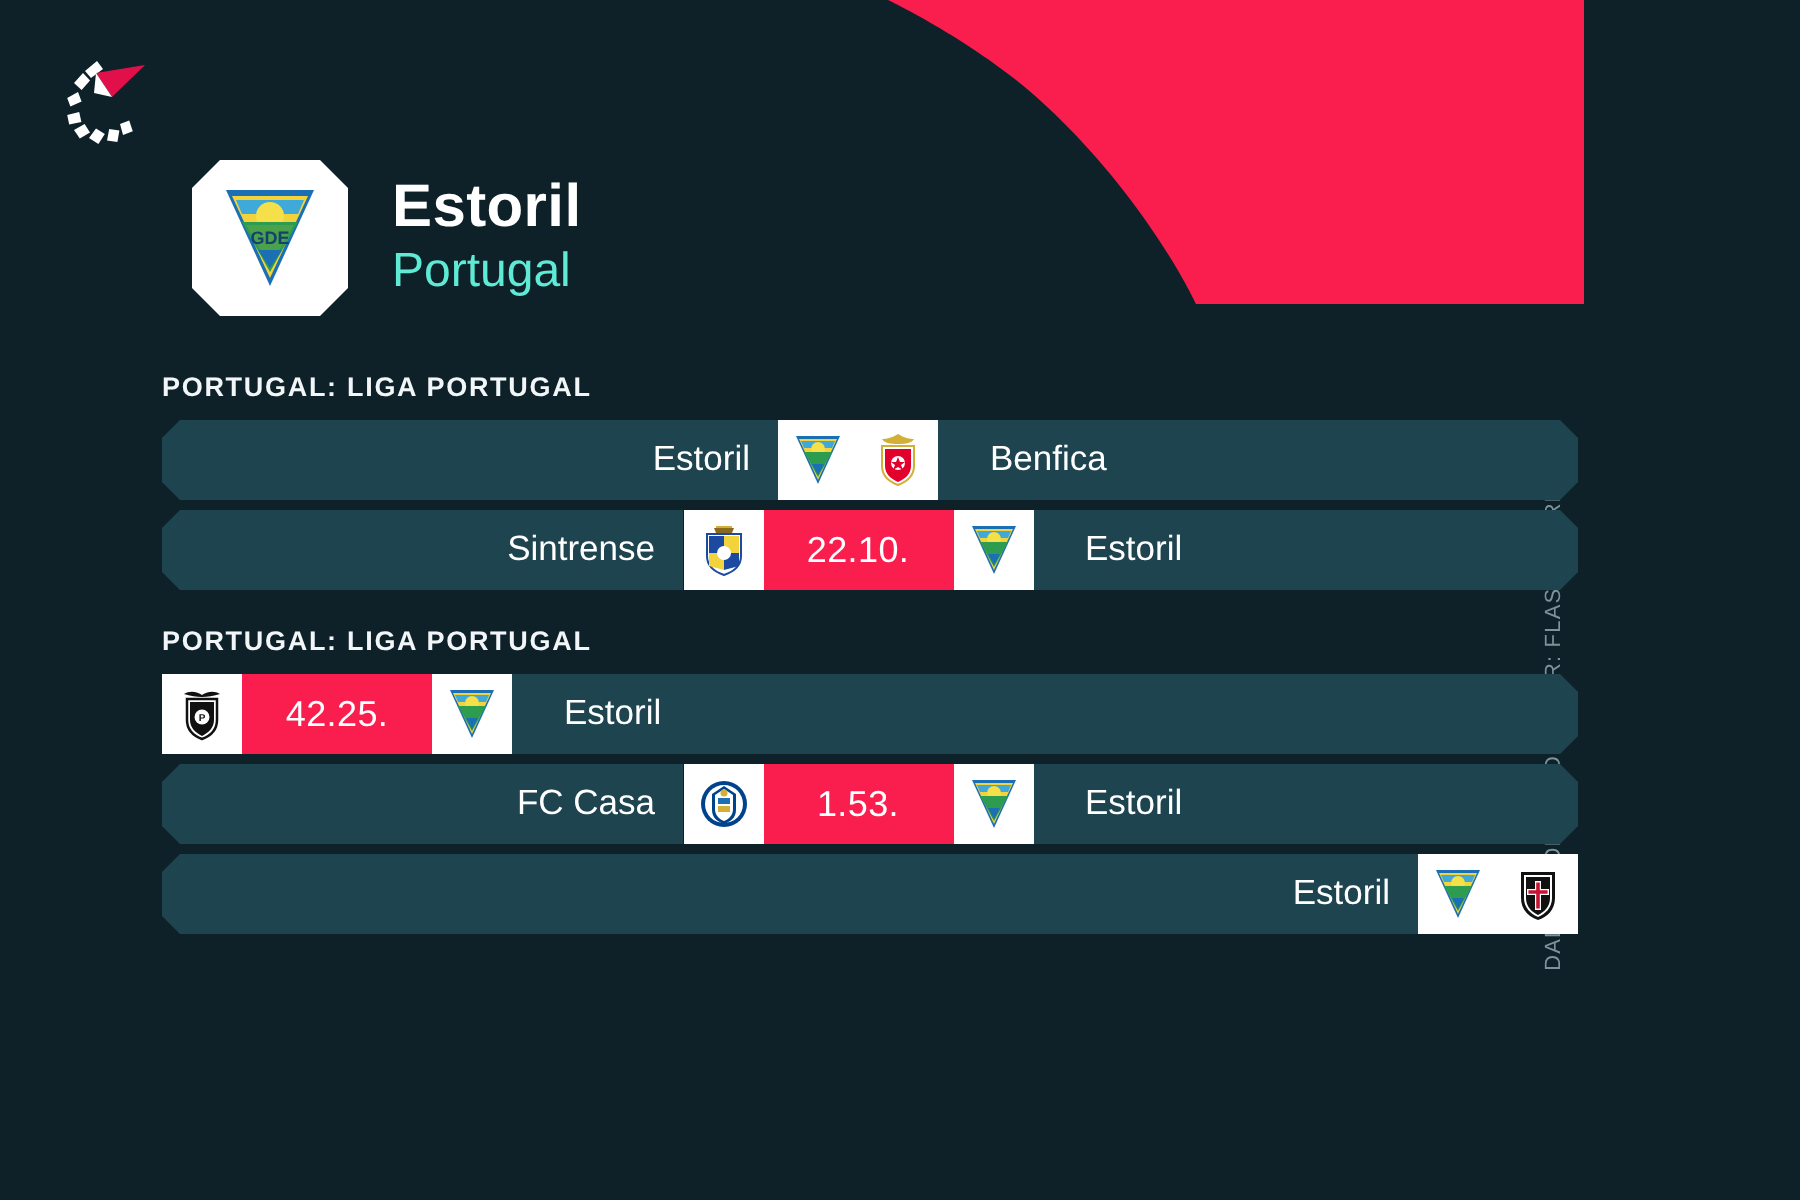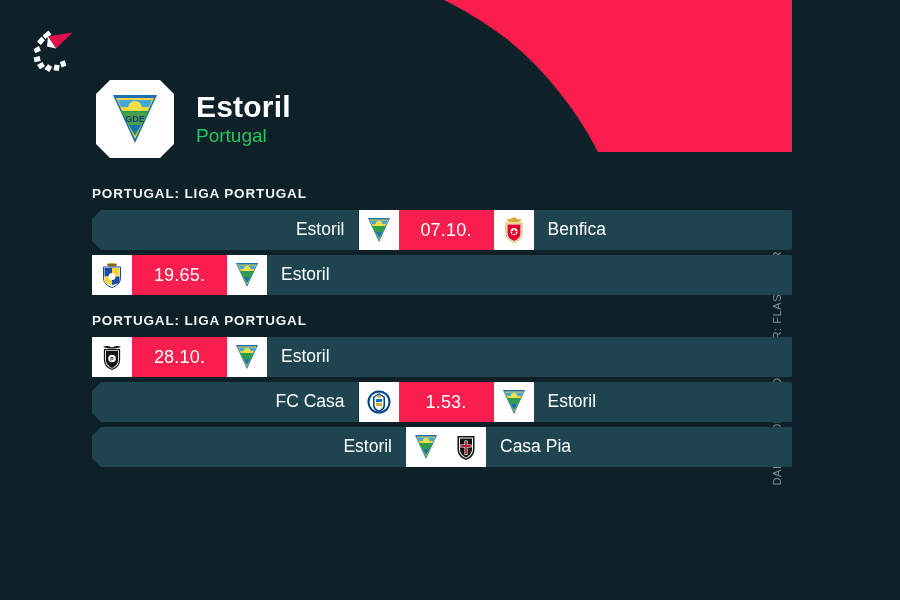--- a/index.html
+++ b/index.html
@@ -81,23 +81,23 @@
 
   .team-title {
     font-size: 30px;
     font-weight: bold;
     color: #ffffff;
     letter-spacing: 0.2px;
     line-height: 1.1;
   }
 
   .team-country {
-    font-size: 19px;
+    font-size: 24px;
     font-weight: normal;
-    color: #22c55e;
+    color: #5eead4;
     line-height: 1.2;
   }
 
   
   .attribution {
     position: absolute;
     right: 4px;
     top: 155px;
     height: 330px;
     width: 22px;
@@ -111,21 +111,21 @@
     font-size: 11px;
     letter-spacing: 0.6px;
     color: #7d939c;
     white-space: nowrap;
     font-weight: normal;
   }
 
   
   .match-list {
     position: absolute;
-    left: 92px;
+    left: 81px;
     top: 186px;
     width: 708px;
   }
 
   .comp-header {
     font-size: 13.5px;
     font-weight: bold;
     color: #f2f6f8;
     letter-spacing: 0.85px;
     padding-bottom: 9px;
@@ -149,21 +149,21 @@
     align-items: center;
     overflow: hidden;
   }
   .side-home {
     justify-content: flex-end;
     padding-right: 14px;
     clip-path: polygon(9px 0, 100% 0, 100% 100%, 9px 100%, 0 calc(100% - 9px), 0 9px);
   }
   .side-away {
     justify-content: flex-start;
-    padding-left: 14px;
+    padding-left: 26px;
     clip-path: polygon(0 0, calc(100% - 9px) 0, 100% 9px, 100% calc(100% - 9px), calc(100% - 9px) 100%, 0 100%);
   }
 
   .tname {
     font-size: 17.5px;
     color: #ffffff;
     white-space: nowrap;
     line-height: 1;
   }
 
@@ -265,51 +265,51 @@
       <div class="crest-cell">
           <svg width="26" height="28" viewBox="0 0 52 56">
         <path d="M4,4 L48,4 L26,52 Z" fill="#1b6fb5"></path>
         <path d="M7,7 L45,7 L26,48 Z" fill="#f2d33c"></path>
         <path d="M9,9 L43,9 L40,16 L12,16 Z" fill="#3fa9d9"></path>
         <circle cx="26" cy="17" r="7" fill="#f5e04a"></circle>
         <path d="M12,20 L40,20 L26,45 Z" fill="#2d9c4e"></path>
         <path d="M20,32 L32,32 L26,43 Z" fill="#1b6fb5"></path>
       </svg>
         </div>
-      <div class="date-cell">
-        <span>07.10.</span>
-      </div>
       <div class="crest-cell">
           <svg width="26" height="28" viewBox="0 0 52 56">
         <path d="M26,2 C20,6 14,7 10,7 C12,11 18,12 26,12 C34,12 40,11 42,7 C38,7 32,6 26,2 Z" fill="#d4af37"></path>
         <path d="M10,14 L42,14 L42,34 C42,44 34,50 26,53 C18,50 10,44 10,34 Z" fill="#ffffff" stroke="#d4af37" stroke-width="2"></path>
         <path d="M13,17 L39,17 L39,34 C39,42 33,47 26,50 C19,47 13,42 13,34 Z" fill="#e2012d"></path>
         <circle cx="26" cy="31" r="7" fill="#ffffff"></circle>
         <path d="M26,25 L28,30 L33,30 L29,33 L31,38 L26,35 L21,38 L23,33 L19,30 L24,30 Z" fill="#e2012d"></path>
       </svg>
         </div>
       <div class="side side-away">
         <span class="tname">Benfica</span>
       </div>
     </div>
       <div class="match-row">
+      <div class="side side-home">
+        <span class="tname">Sintrense</span>
+      </div>
       <div class="crest-cell">
           <svg width="26" height="28" viewBox="0 0 52 56">
         <path d="M18,4 L34,4 L34,9 L18,9 Z" fill="#d4af37"></path>
         <path d="M16,6 L36,6 L34,11 L18,11 Z" fill="#8a6a1e"></path>
         <path d="M9,12 L43,12 L43,34 C43,44 35,50 26,53 C17,50 9,44 9,34 Z" fill="#ffffff" stroke="#1b4aa0" stroke-width="2"></path>
         <path d="M11,14 L26,14 L26,31 L11,31 Z" fill="#1b4aa0"></path>
         <path d="M26,14 L41,14 L41,31 L26,31 Z" fill="#f2d33c"></path>
         <path d="M11,31 L26,31 L26,48 L11,44 Z" fill="#f2d33c"></path>
         <path d="M26,31 L41,31 L41,44 L26,48 Z" fill="#1b4aa0"></path>
         <circle cx="26" cy="31" r="7" fill="#ffffff"></circle>
       </svg>
         </div>
       <div class="date-cell">
-        <span>19.65.</span>
+        <span>22.10.</span>
       </div>
       <div class="crest-cell">
           <svg width="26" height="28" viewBox="0 0 52 56">
         <path d="M4,4 L48,4 L26,52 Z" fill="#1b6fb5"></path>
         <path d="M7,7 L45,7 L26,48 Z" fill="#f2d33c"></path>
         <path d="M9,9 L43,9 L40,16 L12,16 Z" fill="#3fa9d9"></path>
         <circle cx="26" cy="17" r="7" fill="#f5e04a"></circle>
         <path d="M12,20 L40,20 L26,45 Z" fill="#2d9c4e"></path>
         <path d="M20,32 L32,32 L26,43 Z" fill="#1b6fb5"></path>
       </svg>
@@ -323,21 +323,21 @@
       <div class="crest-cell">
           <svg width="26" height="28" viewBox="0 0 52 56">
         <path d="M8,8 C14,4 22,6 26,9 C30,6 38,4 44,8 C38,10 31,11 26,11 C21,11 14,10 8,8 Z" fill="#111111"></path>
         <path d="M11,13 L41,13 L41,34 C41,44 34,50 26,53 C18,50 11,44 11,34 Z" fill="#ffffff" stroke="#111111" stroke-width="2.5"></path>
         <path d="M14,16 L38,16 L38,34 C38,42 32,47 26,50 C20,47 14,42 14,34 Z" fill="#111111"></path>
         <circle cx="26" cy="31" r="7.5" fill="#ffffff"></circle>
         <text x="26" y="35" font-size="10" font-family="Liberation Sans, sans-serif" font-weight="bold" fill="#111111" text-anchor="middle">P</text>
       </svg>
         </div>
       <div class="date-cell">
-        <span>28.10.</span>
+        <span>42.25.</span>
       </div>
       <div class="crest-cell">
           <svg width="26" height="28" viewBox="0 0 52 56">
         <path d="M4,4 L48,4 L26,52 Z" fill="#1b6fb5"></path>
         <path d="M7,7 L45,7 L26,48 Z" fill="#f2d33c"></path>
         <path d="M9,9 L43,9 L40,16 L12,16 Z" fill="#3fa9d9"></path>
         <circle cx="26" cy="17" r="7" fill="#f5e04a"></circle>
         <path d="M12,20 L40,20 L26,45 Z" fill="#2d9c4e"></path>
         <path d="M20,32 L32,32 L26,43 Z" fill="#1b6fb5"></path>
       </svg>
@@ -394,19 +394,16 @@
         </div>
       <div class="crest-cell">
           <svg width="26" height="28" viewBox="0 0 52 56">
         <path d="M9,6 L43,6 L43,32 C43,44 35,51 26,54 C17,51 9,44 9,32 Z" fill="#111111"></path>
         <path d="M12,9 L40,9 L40,32 C40,42 33,48 26,51 C19,48 12,42 12,32 Z" fill="#ffffff"></path>
         <path d="M14,11 L38,11 L38,32 C38,41 32,46 26,49 C20,46 14,41 14,32 Z" fill="#111111"></path>
         <path d="M23,15 L29,15 L29,23 L37,23 L37,29 L29,29 L29,44 L23,44 L23,29 L15,29 L15,23 L23,23 Z" fill="#ffffff"></path>
         <path d="M24.2,16.5 L27.8,16.5 L27.8,24.2 L35.6,24.2 L35.6,27.8 L27.8,27.8 L27.8,42.5 L24.2,42.5 L24.2,27.8 L16.4,27.8 L16.4,24.2 L24.2,24.2 Z" fill="#c81432"></path>
       </svg>
         </div>
-      <div class="side side-away">
-        <span class="tname">Casa Pia</span>
-      </div>
     </div>
     </div>
 
 </div>
 
 </body></html>

